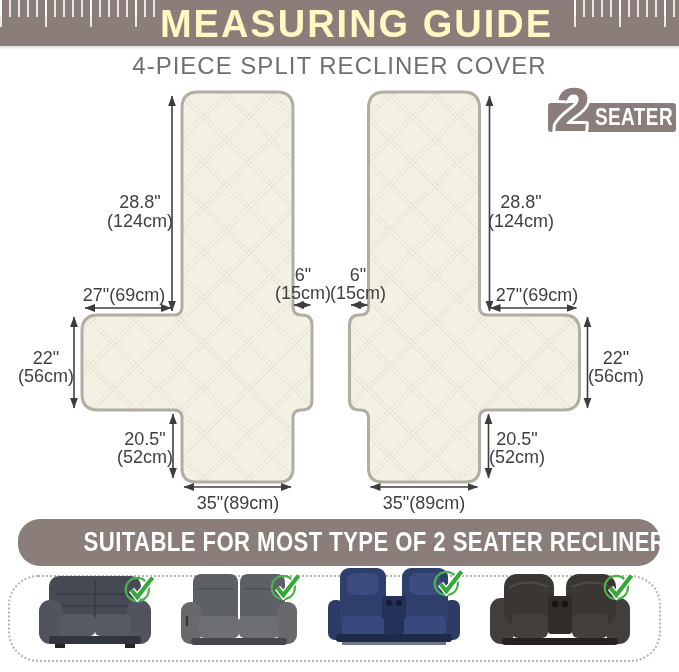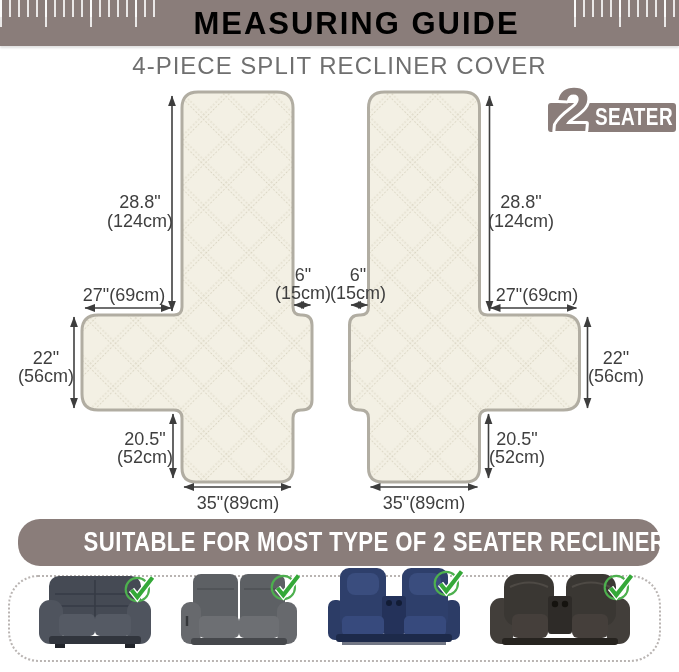--- a/index.html
+++ b/index.html
@@ -7,21 +7,21 @@
     width:679px; height:672px; position:relative; overflow:hidden;
     background:#ffffff; font-family:"Liberation Sans", sans-serif;
   }
   
   .top-banner {
     position:absolute; left:0; top:0; width:679px; height:46px;
     background:var(--taupe); box-shadow:0 2px 2px rgba(0,0,0,.12);
   }
   .top-banner .title {
     position:absolute; left:0; right:0; top:0; height:46px; line-height:48px;
-    text-align:center; color:#000000; font-weight:bold; font-size:31px; letter-spacing:2px;margin-left:34px;
+    text-align:center; color:#fef9c3; font-weight:bold; font-size:38px; letter-spacing:2px;margin-left:34px;
   }
   .ruler {
     position:absolute; top:0; height:27px;
     background-image:
       repeating-linear-gradient(to right, rgba(255,255,255,.82) 0 2px, transparent 2px 9px),
       repeating-linear-gradient(to right, rgba(255,255,255,.82) 0 2px, transparent 2px 45px);
     background-size:100% 17px, 100% 27px;
     background-repeat:no-repeat, no-repeat;
   }
   .ruler.left  { left:0;   width:158px; }

